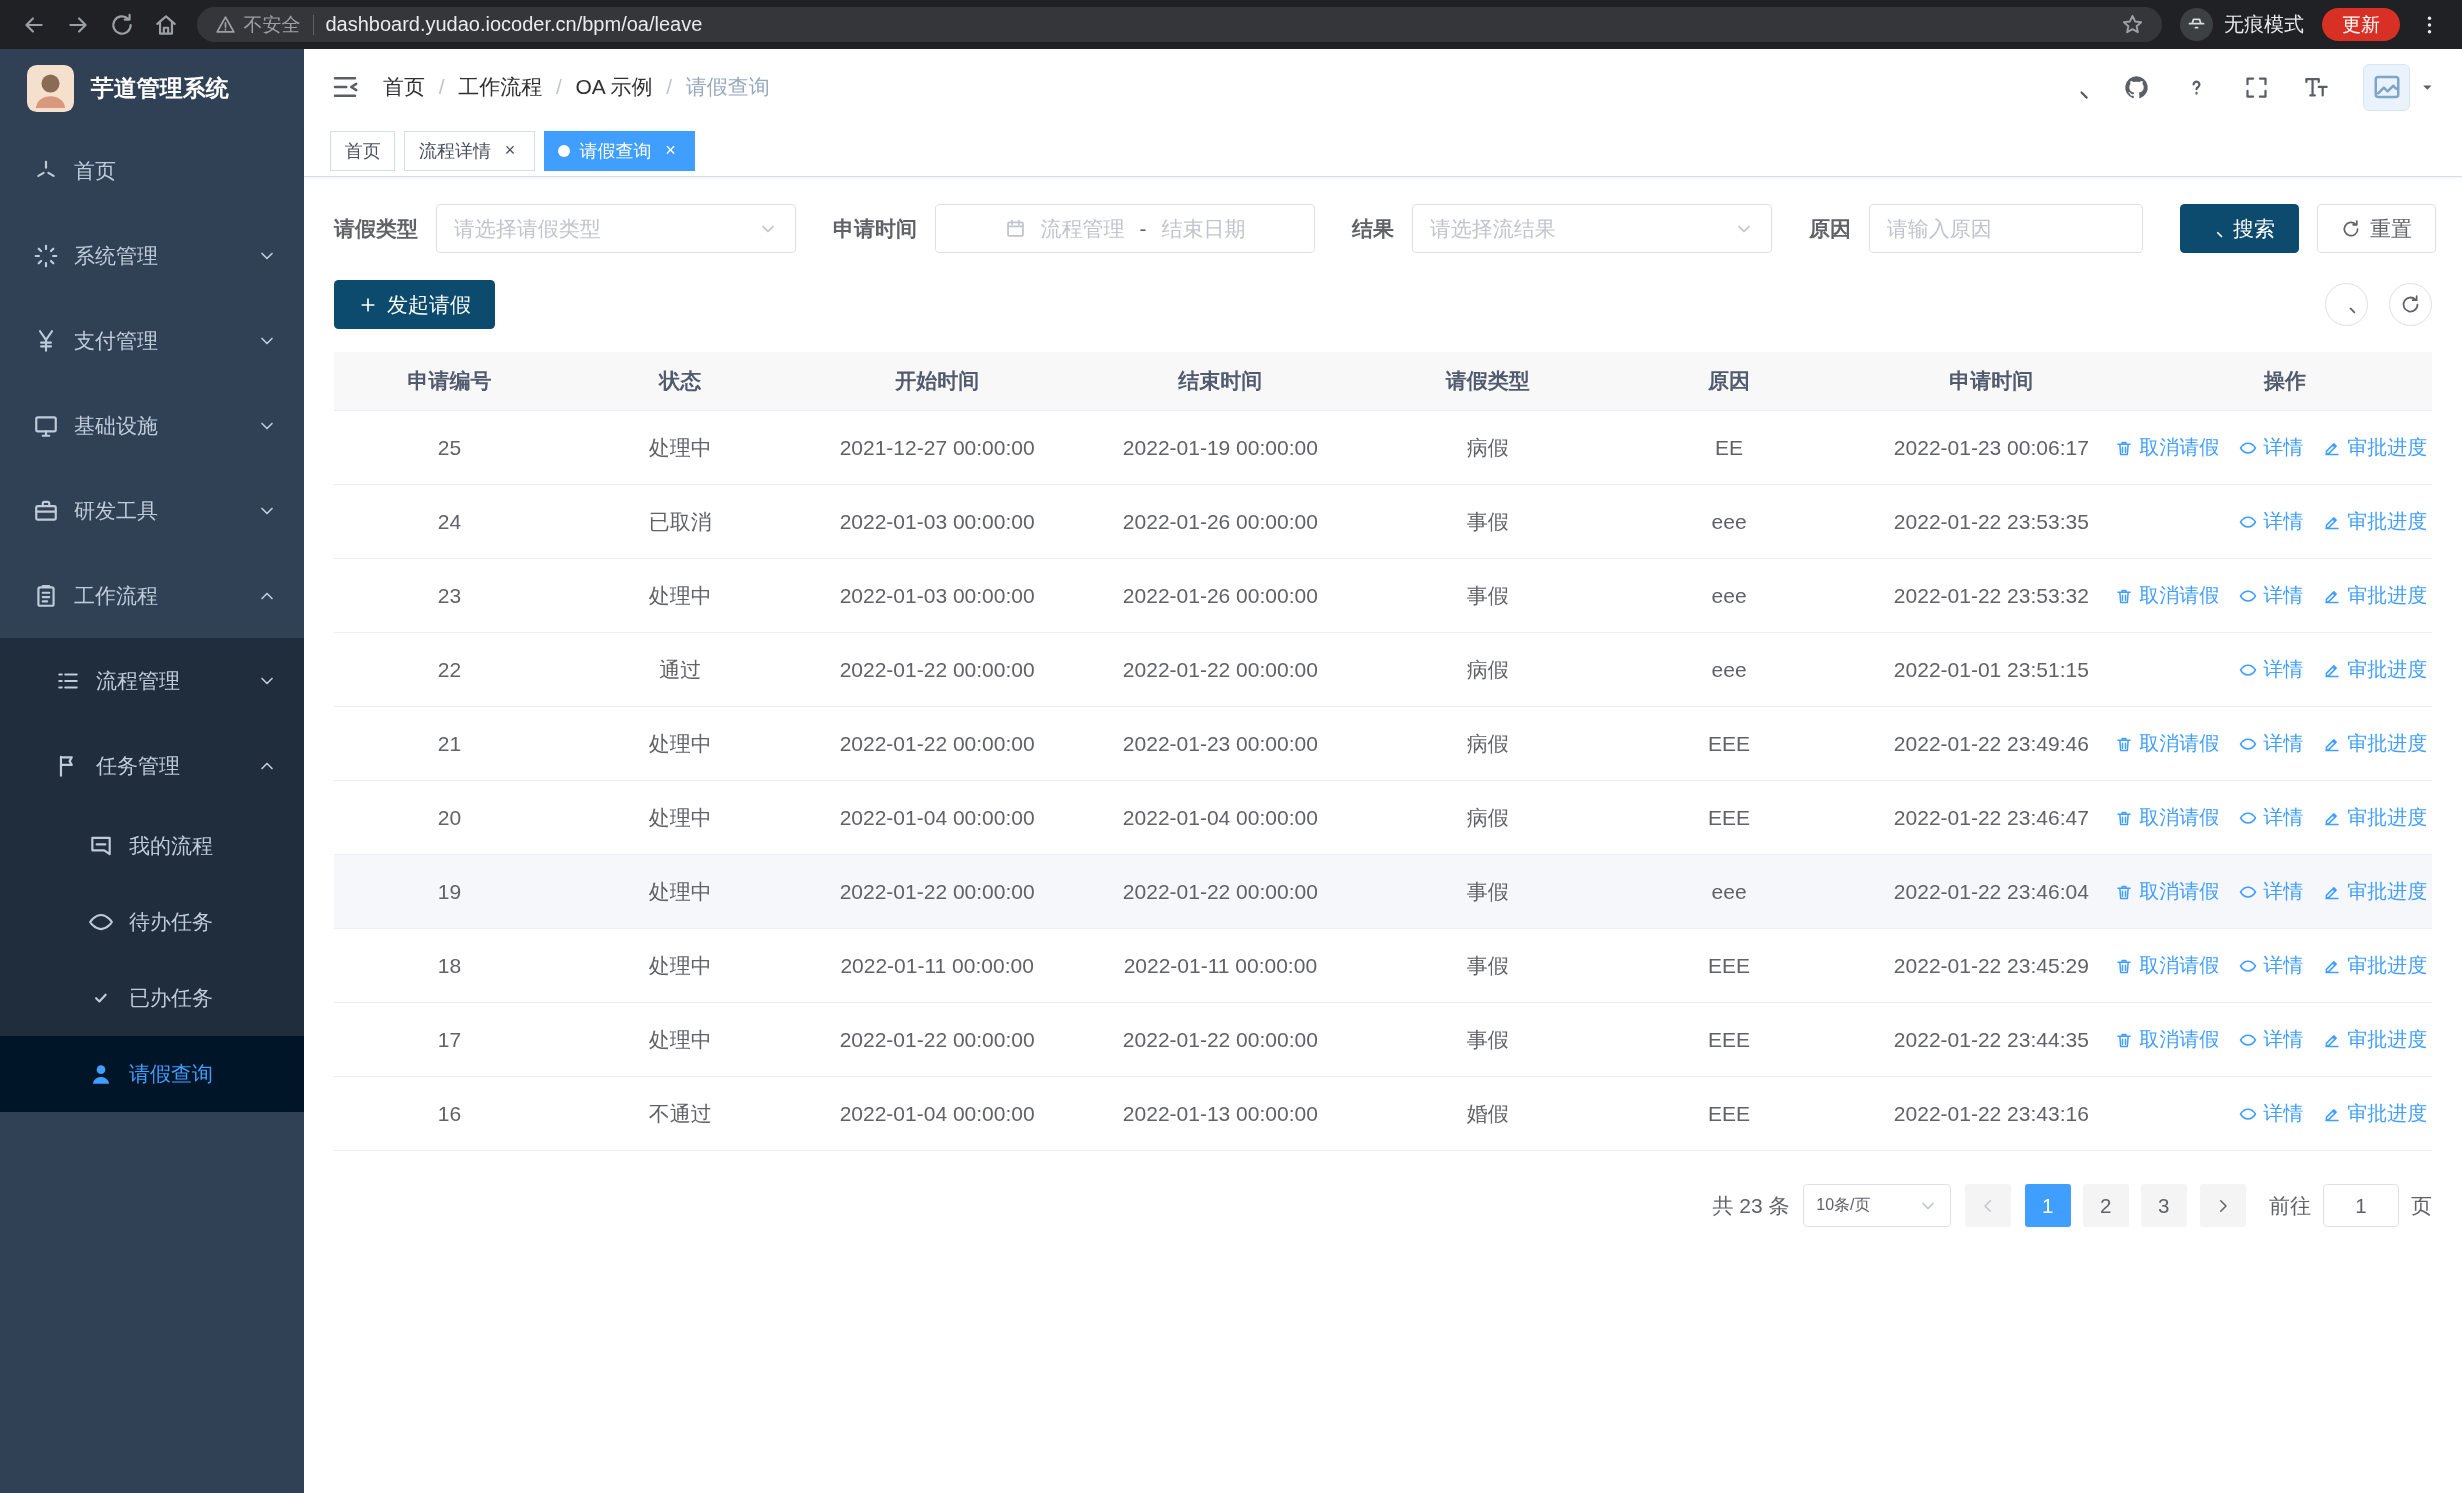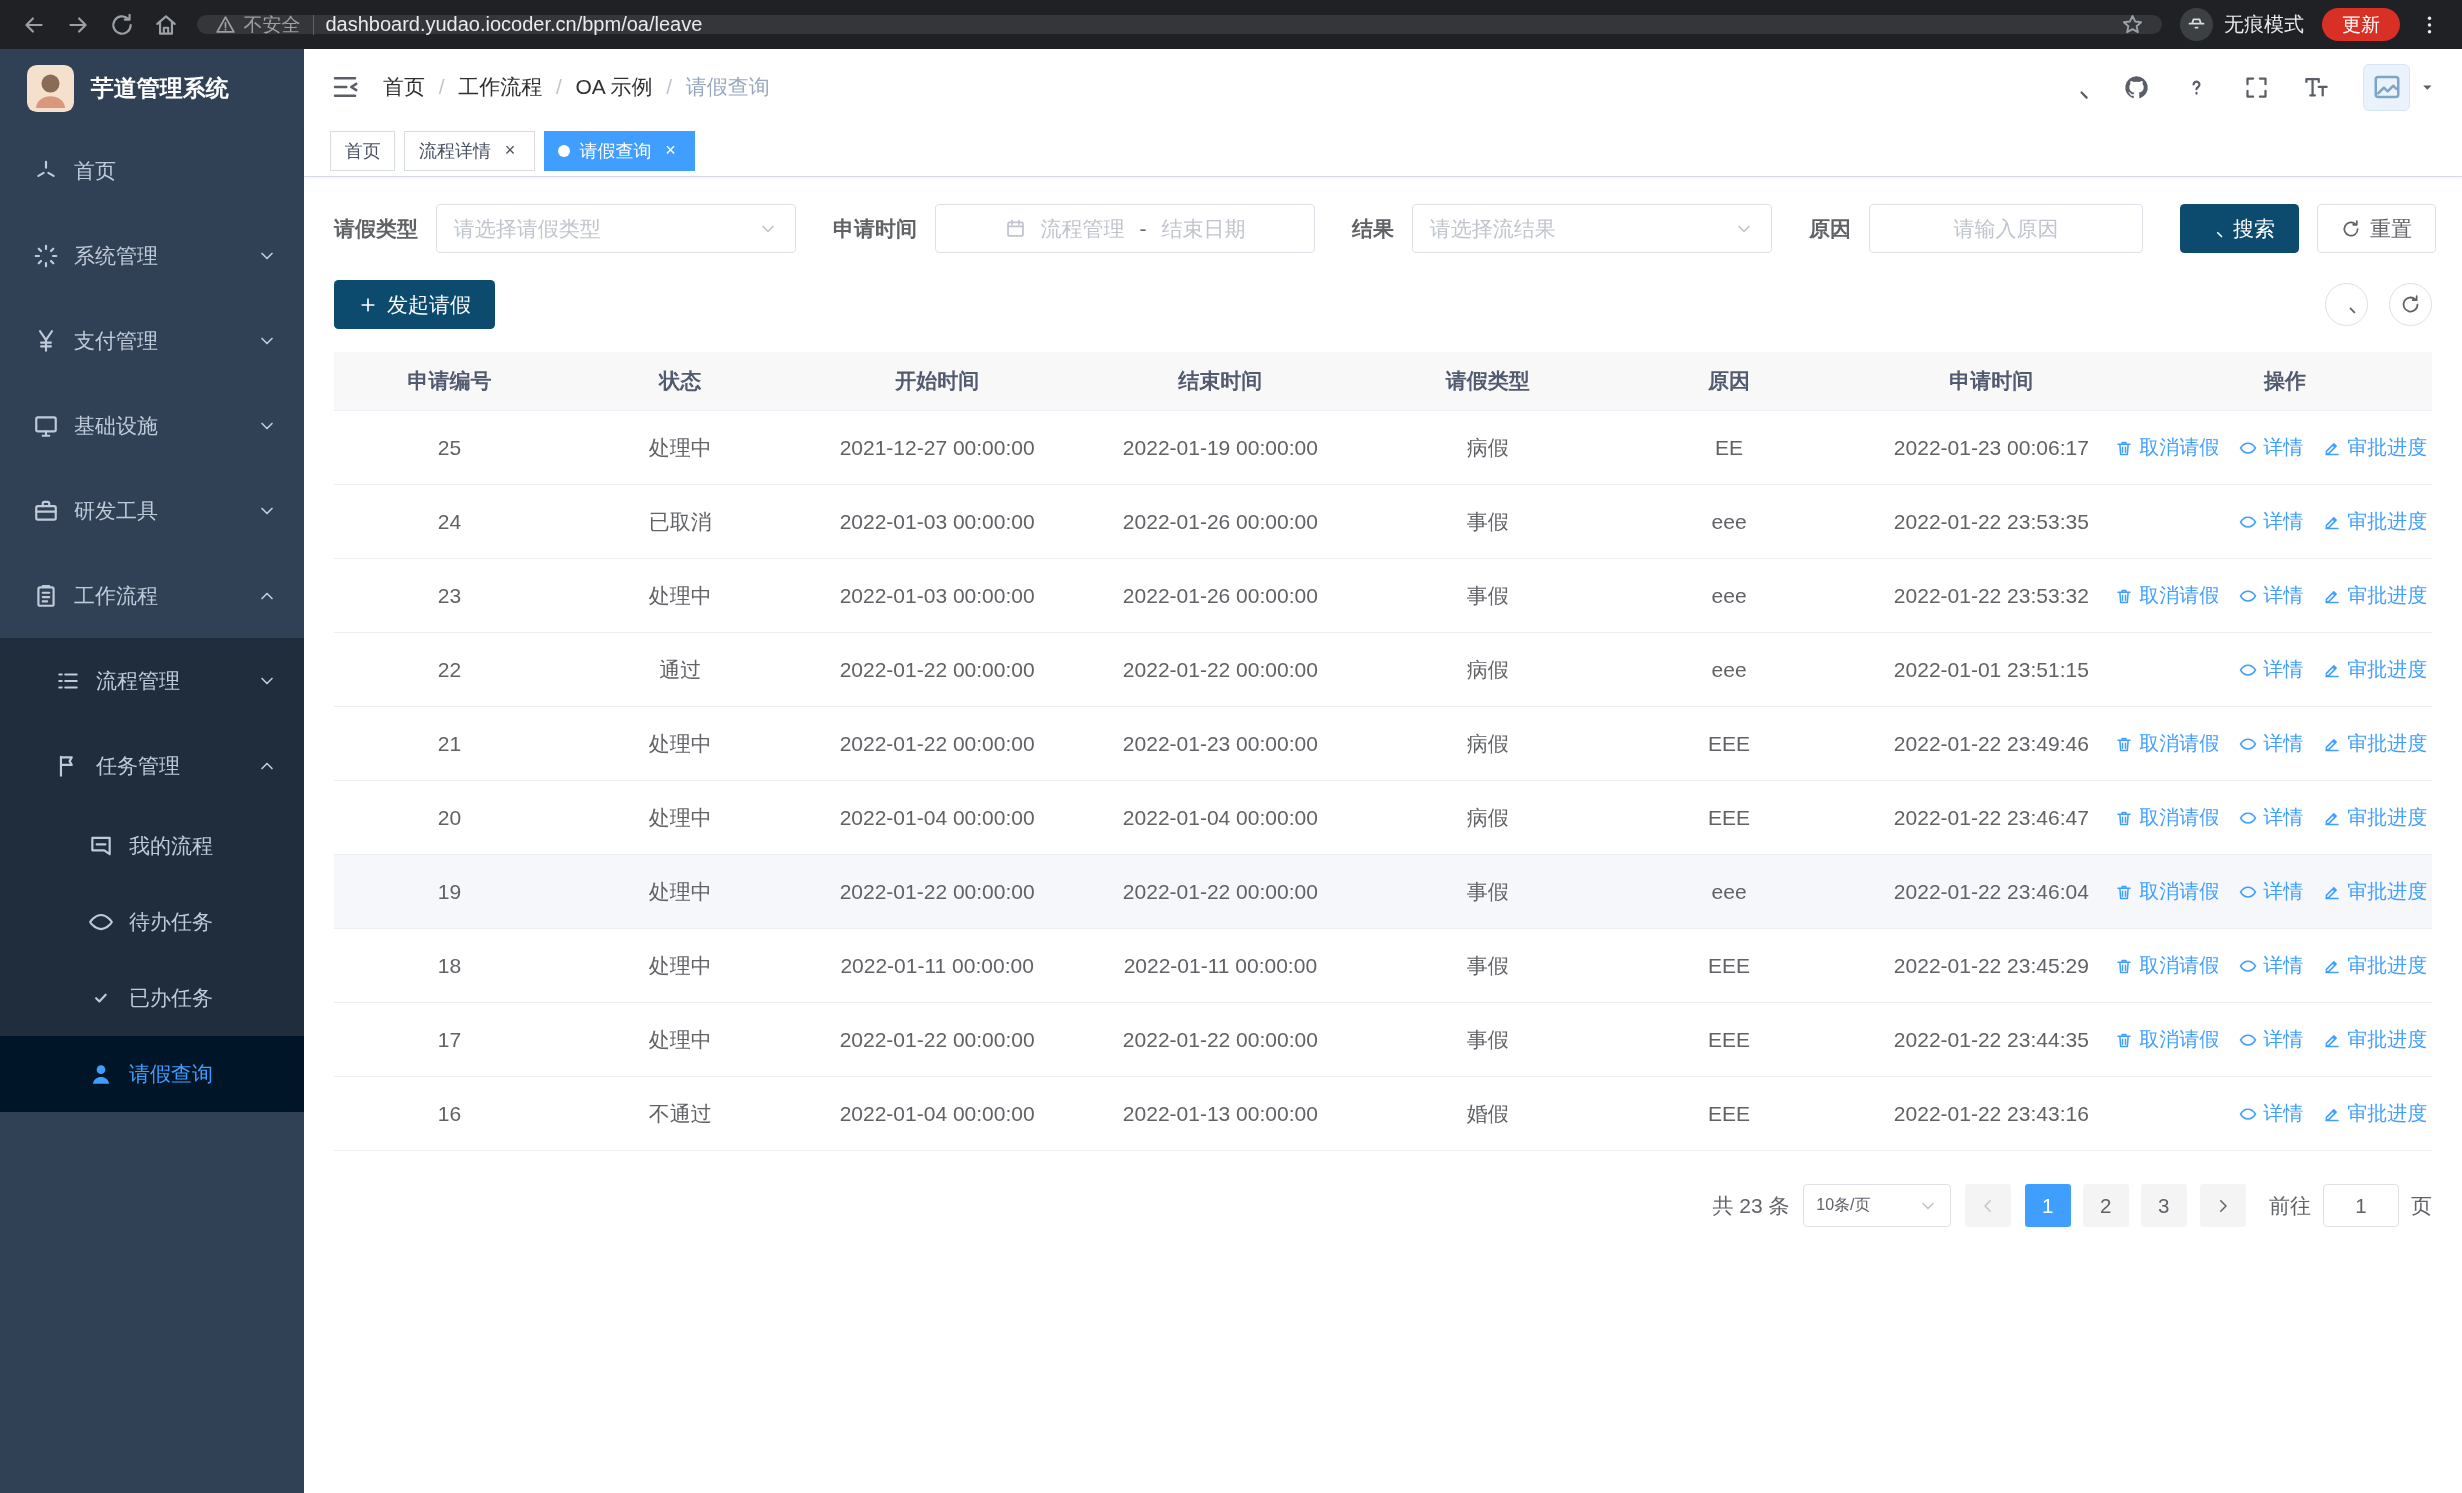--- a/index.html
+++ b/index.html
@@ -6,21 +6,21 @@
   html,body { width:2462px; height:1494px; overflow:hidden; background:#fff;
     font-family:"Liberation Sans","DejaVu Sans",sans-serif; }
 
   .icon { display:inline-flex; align-items:center; justify-content:center; flex-shrink:0; }
   .icon svg { width:100%; height:100%; stroke:currentColor; fill:none; stroke-width:2; stroke-linecap:round; stroke-linejoin:round; display:block; }
   .icon svg.f { fill:currentColor; stroke:none; }
 
   
   .chrome { height:49px; background:#202124; display:flex; align-items:center; gap:18px; padding:0 21px; }
   .chrome .nav { width:26px; height:26px; color:#9aa0a6; cursor:pointer; }
-  .urlbar { flex:1; height:19px; background:#35363a; border-radius:17.5px; display:flex; align-items:center; padding:0 18px; gap:12px; }
+  .urlbar { flex:1; height:35px; background:#35363a; border-radius:17.5px; display:flex; align-items:center; padding:0 18px; gap:12px; }
   .sec { display:flex; align-items:center; gap:7.6px; color:#9aa0a6; font-size:19px; }
   .sec .icon { width:21px; height:21px; }
   .chrome-div { width:0.8px; height:20px; background:#5f6368; }
   .url-text { flex:1; font-size:20px; color:#e8eaed; white-space:nowrap; }
   .star { width:23px; height:23px; color:#9aa0a6; cursor:pointer; }
   .incog { display:flex; align-items:center; gap:10.6px; color:#e8eaed; font-size:20px; }
   .incog-badge { width:33px; height:33px; border-radius:50%; background:#3c4043; color:#dadce0; display:flex; align-items:center; justify-content:center; }
   .incog-badge .icon { width:21px; height:21px; }
   .update-chip { height:33px; padding:0 20px; border-radius:16.7px; background:#d93025; color:#fff; font-size:19px; display:flex; align-items:center; cursor:pointer; }
   .dots { width:23px; height:26px; color:#e8eaed; cursor:pointer; }
@@ -66,21 +66,21 @@
   
   .content { flex:1; padding:27px 30px; background:#fff; }
   .filter-form { display:flex; align-items:center; }
   .f-group { display:flex; align-items:center; margin-right:37px; }
   .f-label { font-size:21px; font-weight:600; color:#606266; margin-right:18px; white-space:nowrap; }
   .input-box { height:49px; border:0.8px solid #dcdfe6; border-radius:4.6px; background:#fff; display:flex; align-items:center; padding:0 16.7px; font-size:21px; color:#606266; cursor:text; }
   .ph { color:#c0c4cc; white-space:nowrap; }
   .select-box { justify-content:space-between; cursor:pointer; }
   .w-select { width:360px; }
   .date-box { width:380px; justify-content:center; gap:15px; }
-  .w-reason { width:274px;justify-content:center; }
+  .w-reason { width:274px; }
   .sel-caret { width:20px; height:20px; color:#c0c4cc; margin-left:10.6px; }
   .cal-ic { width:21px; height:21px; color:#c0c4cc; }
   .btn { height:49px; border-radius:4.6px; font-size:21px; display:inline-flex; align-items:center; gap:9px; padding:0 23px; cursor:pointer; border:0.8px solid transparent; white-space:nowrap; }
   .btn .bic { width:20px; height:20px; }
   .btn-primary { background:#0c4a6e; color:#fff; }
   .btn-plain { background:#fff; border-color:#dcdfe6; color:#606266; }
   .mr24 { margin-right:18px; }
 
   .toolbar { margin-top:27px; display:flex; align-items:center; }
   .toolbar-right { margin-left:auto; display:flex; align-items:center; gap:21px; }

